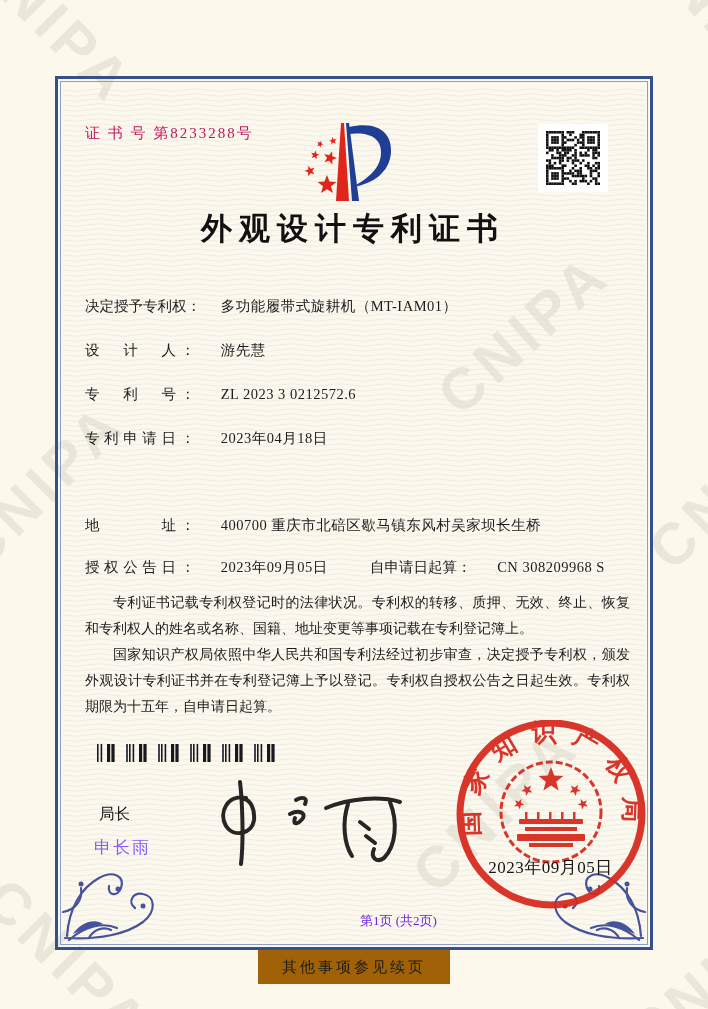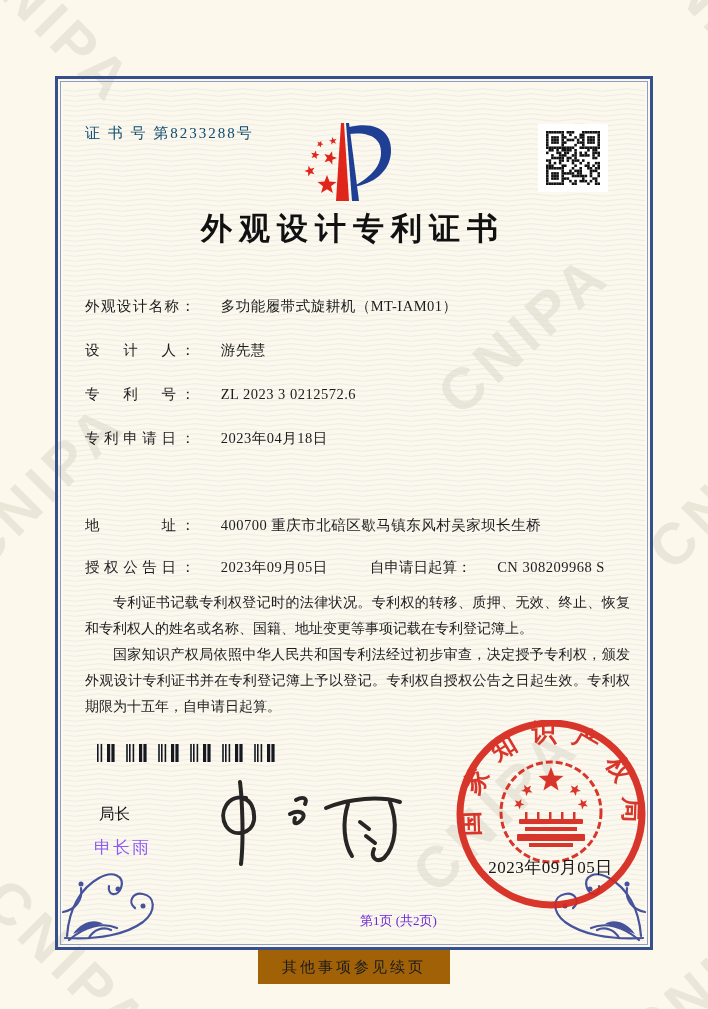--- a/index.html
+++ b/index.html
@@ -15,21 +15,21 @@
   
   .frame{position:absolute;left:55px;top:76px;width:592px;height:868px;
          border:3px solid #35508c;}
   .frame::before{content:"";position:absolute;inset:2px;border:1px solid #8d9dc8;}
   .waves{position:absolute;left:5px;top:5px;width:582px;height:858px;opacity:.55;}
   .flourish{position:absolute;width:112px;height:118px;}
   .flourish.br{right:3px;bottom:3px;}
   .flourish.bl{left:3px;bottom:3px;transform:scaleX(-1);}
 
   
-  .cert-no{position:absolute;left:85px;top:124px;font-size:15px;letter-spacing:2px;color:#0c4a6e;}
+  .cert-no{position:absolute;left:85px;top:124px;font-size:15px;letter-spacing:2px;color:#be185d;}
   .logo{position:absolute;left:292px;top:114px;width:126px;height:104px;}
   .qr-box{position:absolute;left:538px;top:124px;width:70px;height:68px;background:#fff;
           display:flex;align-items:center;justify-content:center;}
   .title{position:absolute;left:55px;top:208px;width:596px;text-align:center;
          font-size:31px;font-weight:bold;letter-spacing:7px;color:#111;}
 
   
   .row{position:absolute;left:85px;width:545px;font-size:14.5px;color:#1d1d1d;white-space:nowrap;}
   .row .label{display:inline-block;width:110px;text-align:justify;text-align-last:justify;}
   .row .value{margin-left:22px;letter-spacing:.5px;}
@@ -534,21 +534,21 @@
         <rect x="28.29" y="51.43" width="2.57" height="2.57"></rect>
         <rect x="41.14" y="51.43" width="2.57" height="2.57"></rect>
         <rect x="48.86" y="51.43" width="2.57" height="2.57"></rect>
         <rect x="51.43" y="51.43" width="2.57" height="2.57"></rect>
       </svg>
   </div>
 
   <div class="title">外观设计专利证书</div>
 
   <div class="row" style="top:297px">
-    <span class="label">外观设计名称：</span>
+    <span class="label">决定授予专利权：</span>
     <span class="value">多功能履带式旋耕机（MT-IAM01）</span>
   </div>
   <div class="row" style="top:341px">
     <span class="label">设　计　人：</span>
     <span class="value">游先慧</span>
   </div>
   <div class="row" style="top:385px">
     <span class="label">专　利　号：</span>
     <span class="value">ZL 2023 3 0212572.6</span>
   </div>

